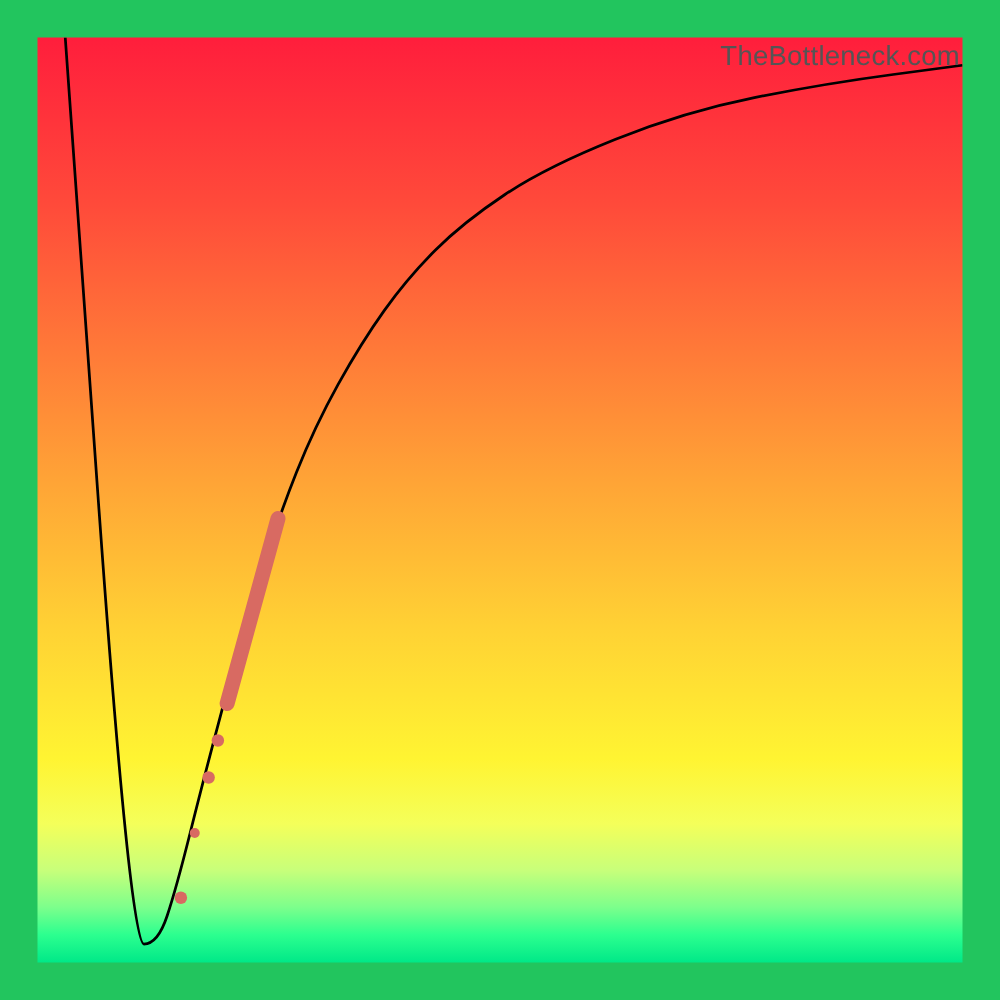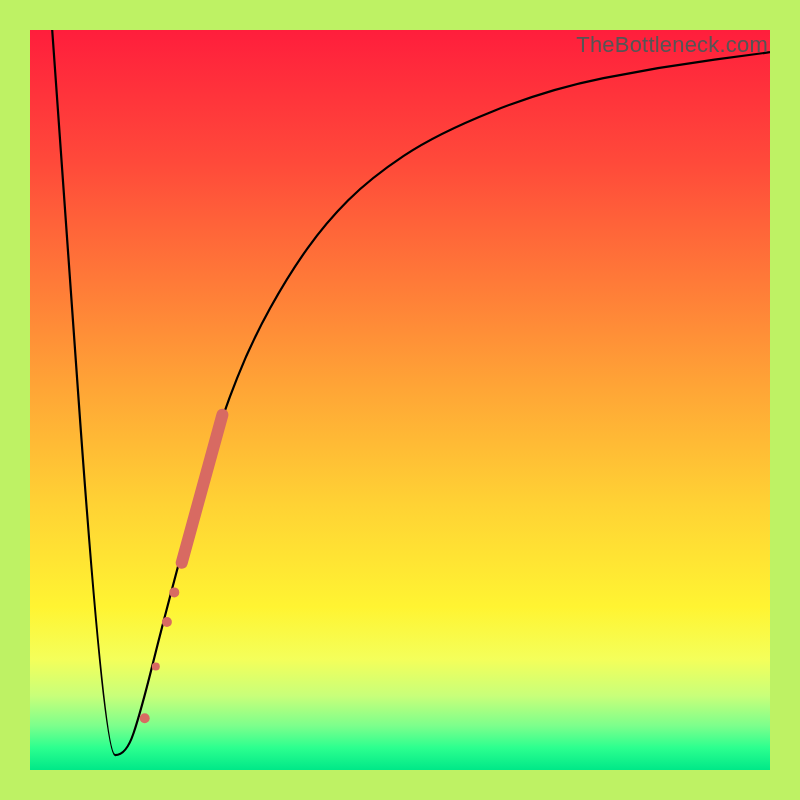--- a/index.html
+++ b/index.html
@@ -8,21 +8,21 @@
     width: 800px;
     height: 800px;
     overflow: hidden;
     background: #000;
     font-family: Arial, Helvetica, sans-serif;
   }
   .frame {
     position: relative;
     width: 800px;
     height: 800px;
-    background: #bef264;
+    background: #22c55e;
   }
   .plot-area {
     position: absolute;
     left: 30px;
     top: 30px;
     width: 740px;
     height: 740px;
     background: linear-gradient(
       to bottom,
       #ff1e3c 0%,

